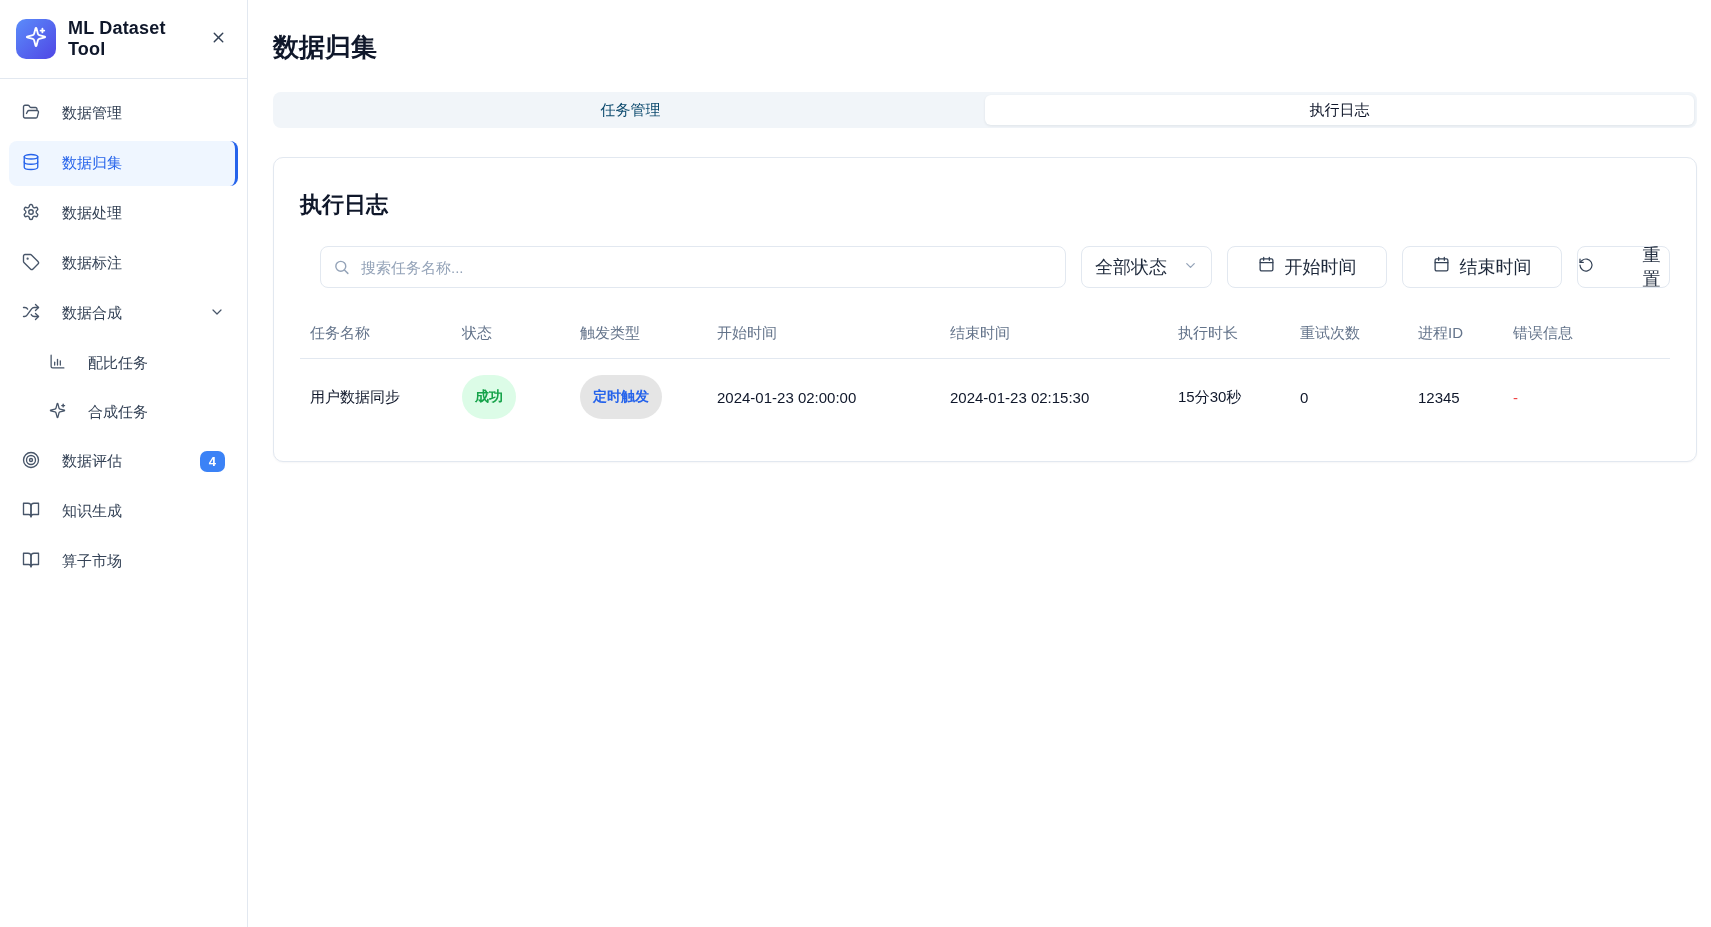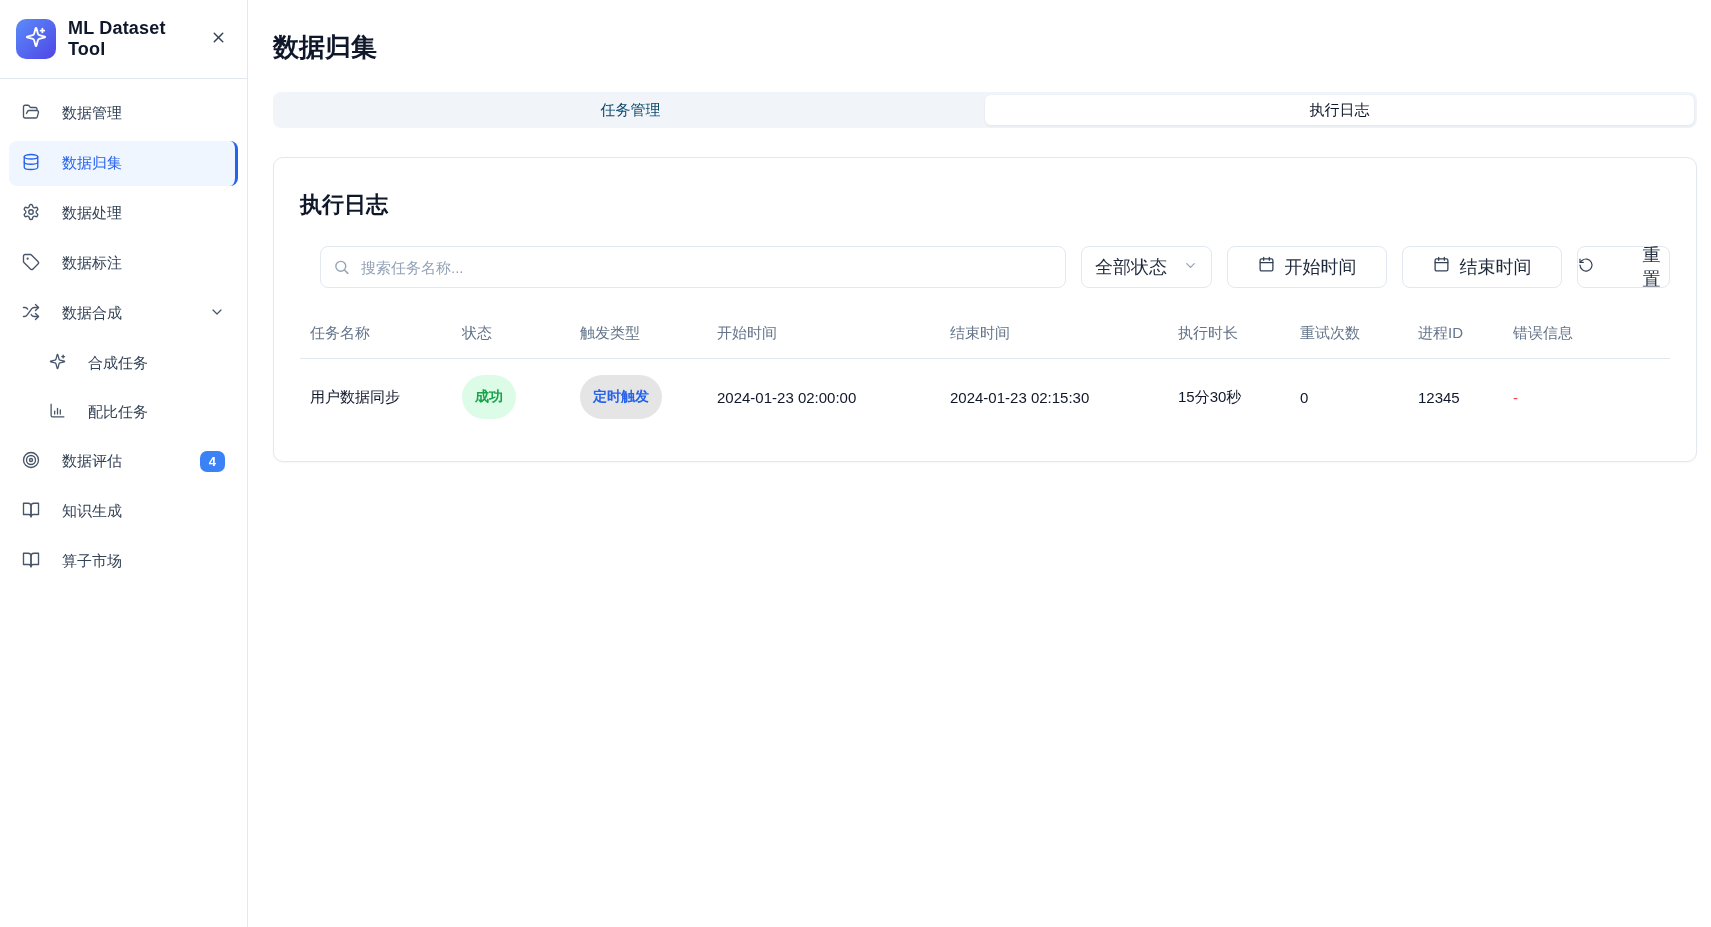--- a/index.html
+++ b/index.html
@@ -210,34 +210,34 @@
               <path d="M22 18h-5.9c-1.3 0-2.6-.7-3.3-1.8l-.5-.8"></path>
               <path d="m18 14 4 4-4 4"></path>
             </svg></span>
         <span class="nav-label">数据合成</span>
         <span class="chevron"><svg width="16" height="16" viewBox="0 0 24 24" fill="none" stroke="#64748b" stroke-width="1.8" stroke-linecap="round" stroke-linejoin="round">
               <path d="m6 9 6 6 6-6"></path>
             </svg></span>
       </div>
       <div class="nav-item child">
         <span><svg width="17" height="17" viewBox="0 0 24 24" fill="none" stroke-width="1.8" stroke-linecap="round" stroke-linejoin="round">
-              <path d="M9.937 15.5A2 2 0 0 0 8.5 14.063l-6.135-1.582a.5.5 0 0 1 0-.962L8.5 9.936A2 2 0 0 0 9.937 8.5l1.582-6.135a.5.5 0 0 1 .963 0L14.063 8.5A2 2 0 0 0 15.5 9.937l6.135 1.581a.5.5 0 0 1 0 .964L15.5 14.063a2 2 0 0 0-1.437 1.437l-1.582 6.135a.5.5 0 0 1-.963 0z"></path>
-              <path d="M20 3v4"></path>
-              <path d="M22 5h-4"></path>
-            </svg></span>
-        <span class="nav-label">合成任务</span>
-      </div>
-      <div class="nav-item child">
-        <span><svg width="17" height="17" viewBox="0 0 24 24" fill="none" stroke-width="1.8" stroke-linecap="round" stroke-linejoin="round">
               <path d="M3 3v16a2 2 0 0 0 2 2h16"></path>
               <path d="M8 17v-4"></path>
               <path d="M12 17V9"></path>
               <path d="M16 17v-6"></path>
             </svg></span>
         <span class="nav-label">配比任务</span>
+      </div>
+      <div class="nav-item child">
+        <span><svg width="17" height="17" viewBox="0 0 24 24" fill="none" stroke-width="1.8" stroke-linecap="round" stroke-linejoin="round">
+              <path d="M9.937 15.5A2 2 0 0 0 8.5 14.063l-6.135-1.582a.5.5 0 0 1 0-.962L8.5 9.936A2 2 0 0 0 9.937 8.5l1.582-6.135a.5.5 0 0 1 .963 0L14.063 8.5A2 2 0 0 0 15.5 9.937l6.135 1.581a.5.5 0 0 1 0 .964L15.5 14.063a2 2 0 0 0-1.437 1.437l-1.582 6.135a.5.5 0 0 1-.963 0z"></path>
+              <path d="M20 3v4"></path>
+              <path d="M22 5h-4"></path>
+            </svg></span>
+        <span class="nav-label">合成任务</span>
       </div>
       <div class="nav-item">
         <span><svg width="18" height="18" viewBox="0 0 24 24" fill="none" stroke-width="1.8" stroke-linecap="round" stroke-linejoin="round">
               <circle cx="12" cy="12" r="10"></circle>
               <circle cx="12" cy="12" r="6"></circle>
               <circle cx="12" cy="12" r="2"></circle>
             </svg></span>
         <span class="nav-label">数据评估</span>
         <span class="count-badge">4</span>
       </div>

